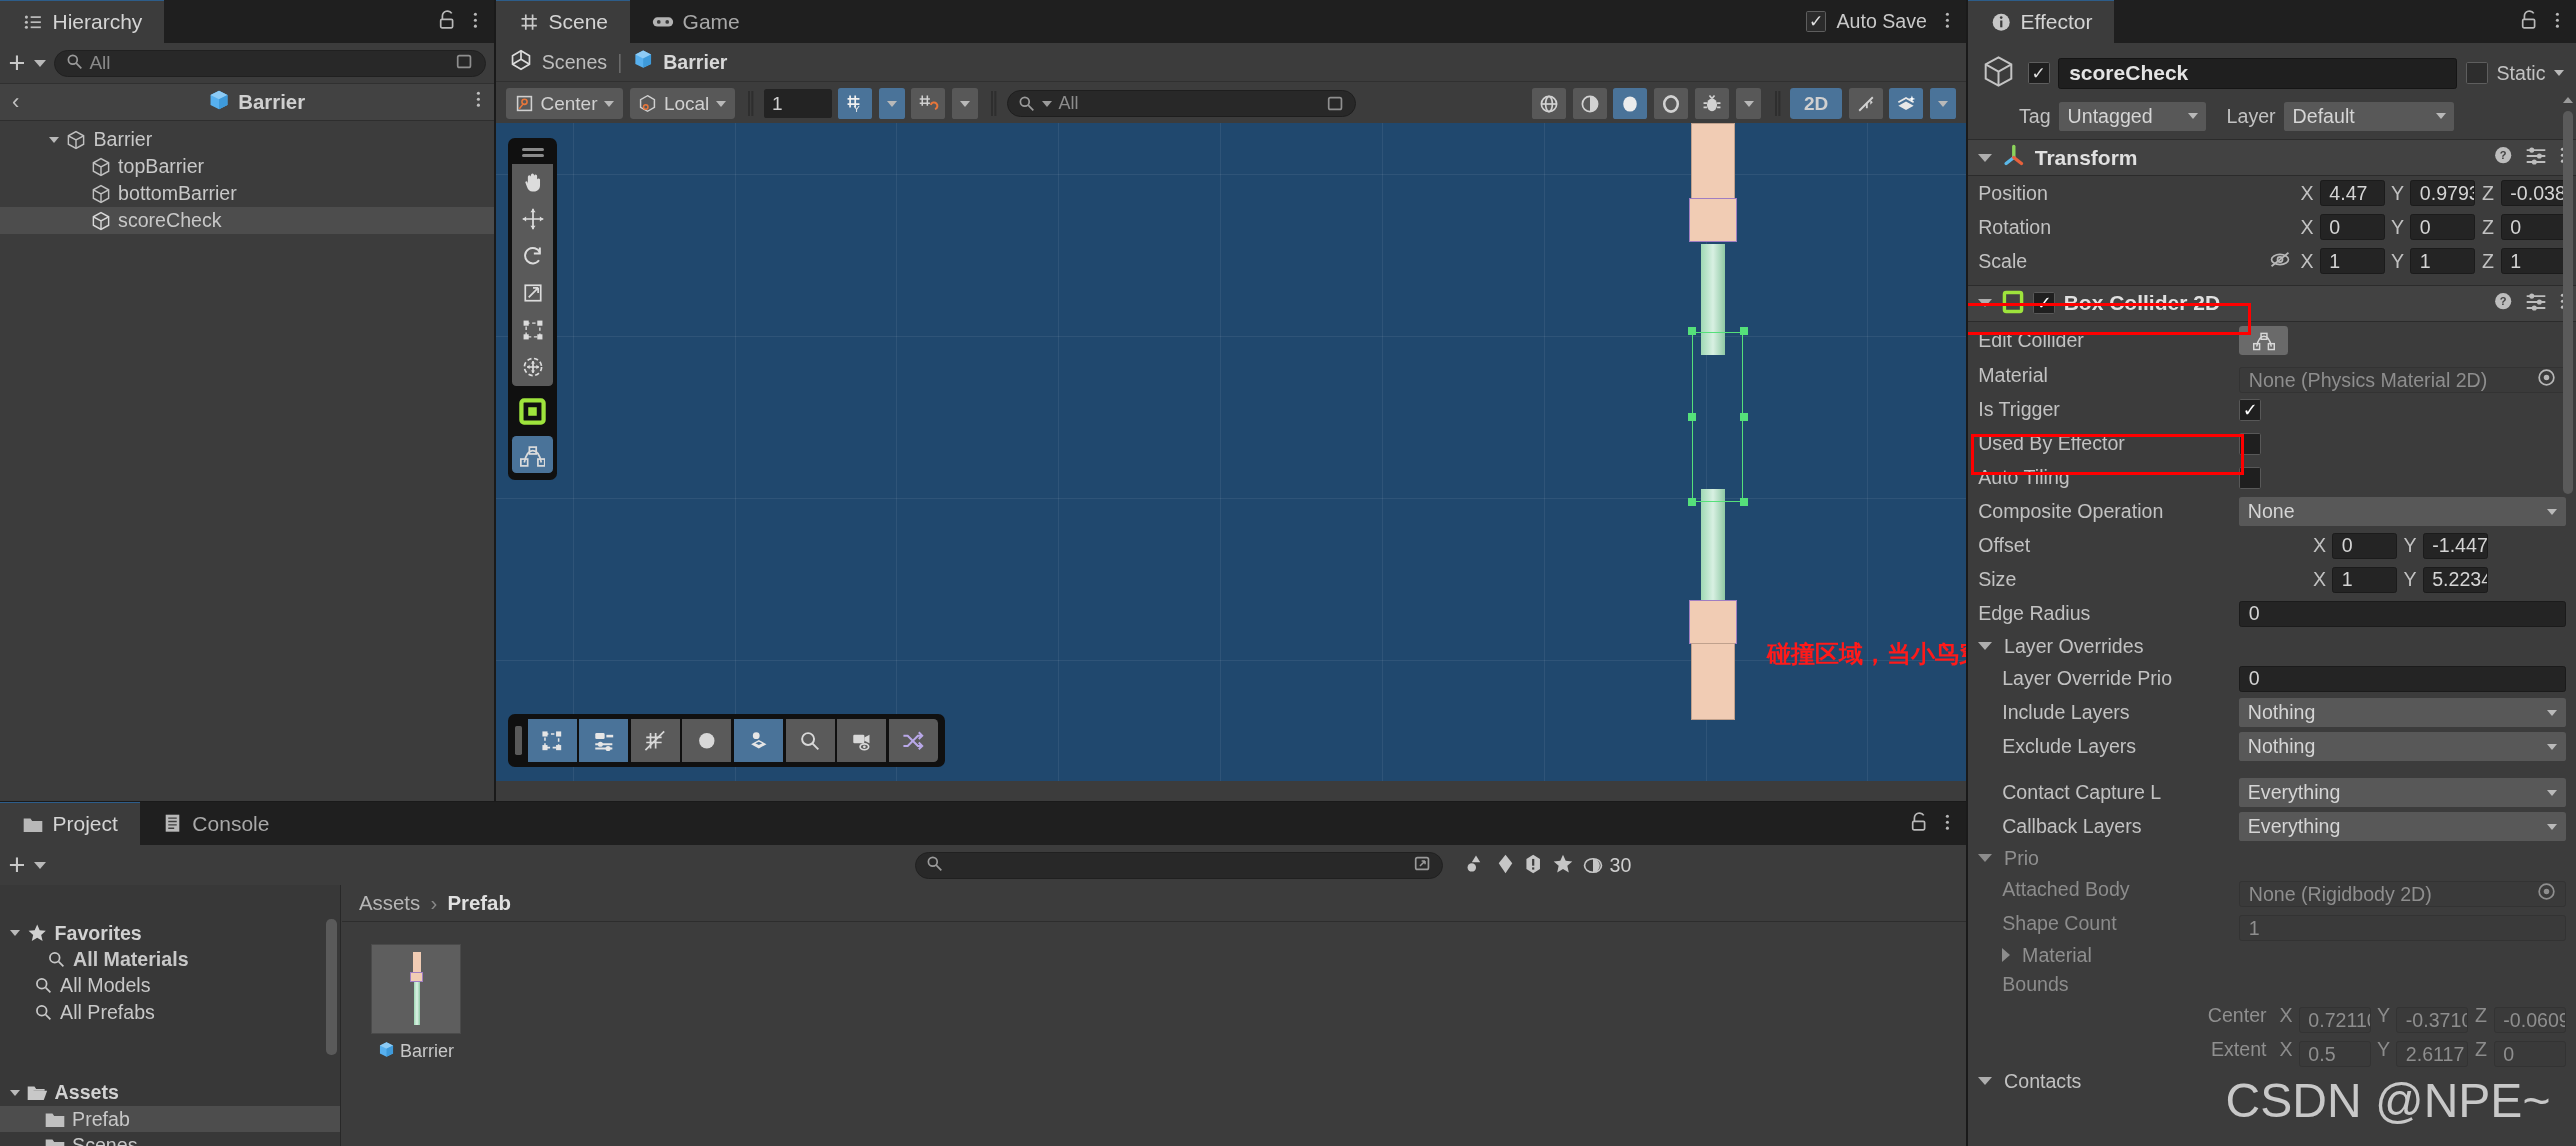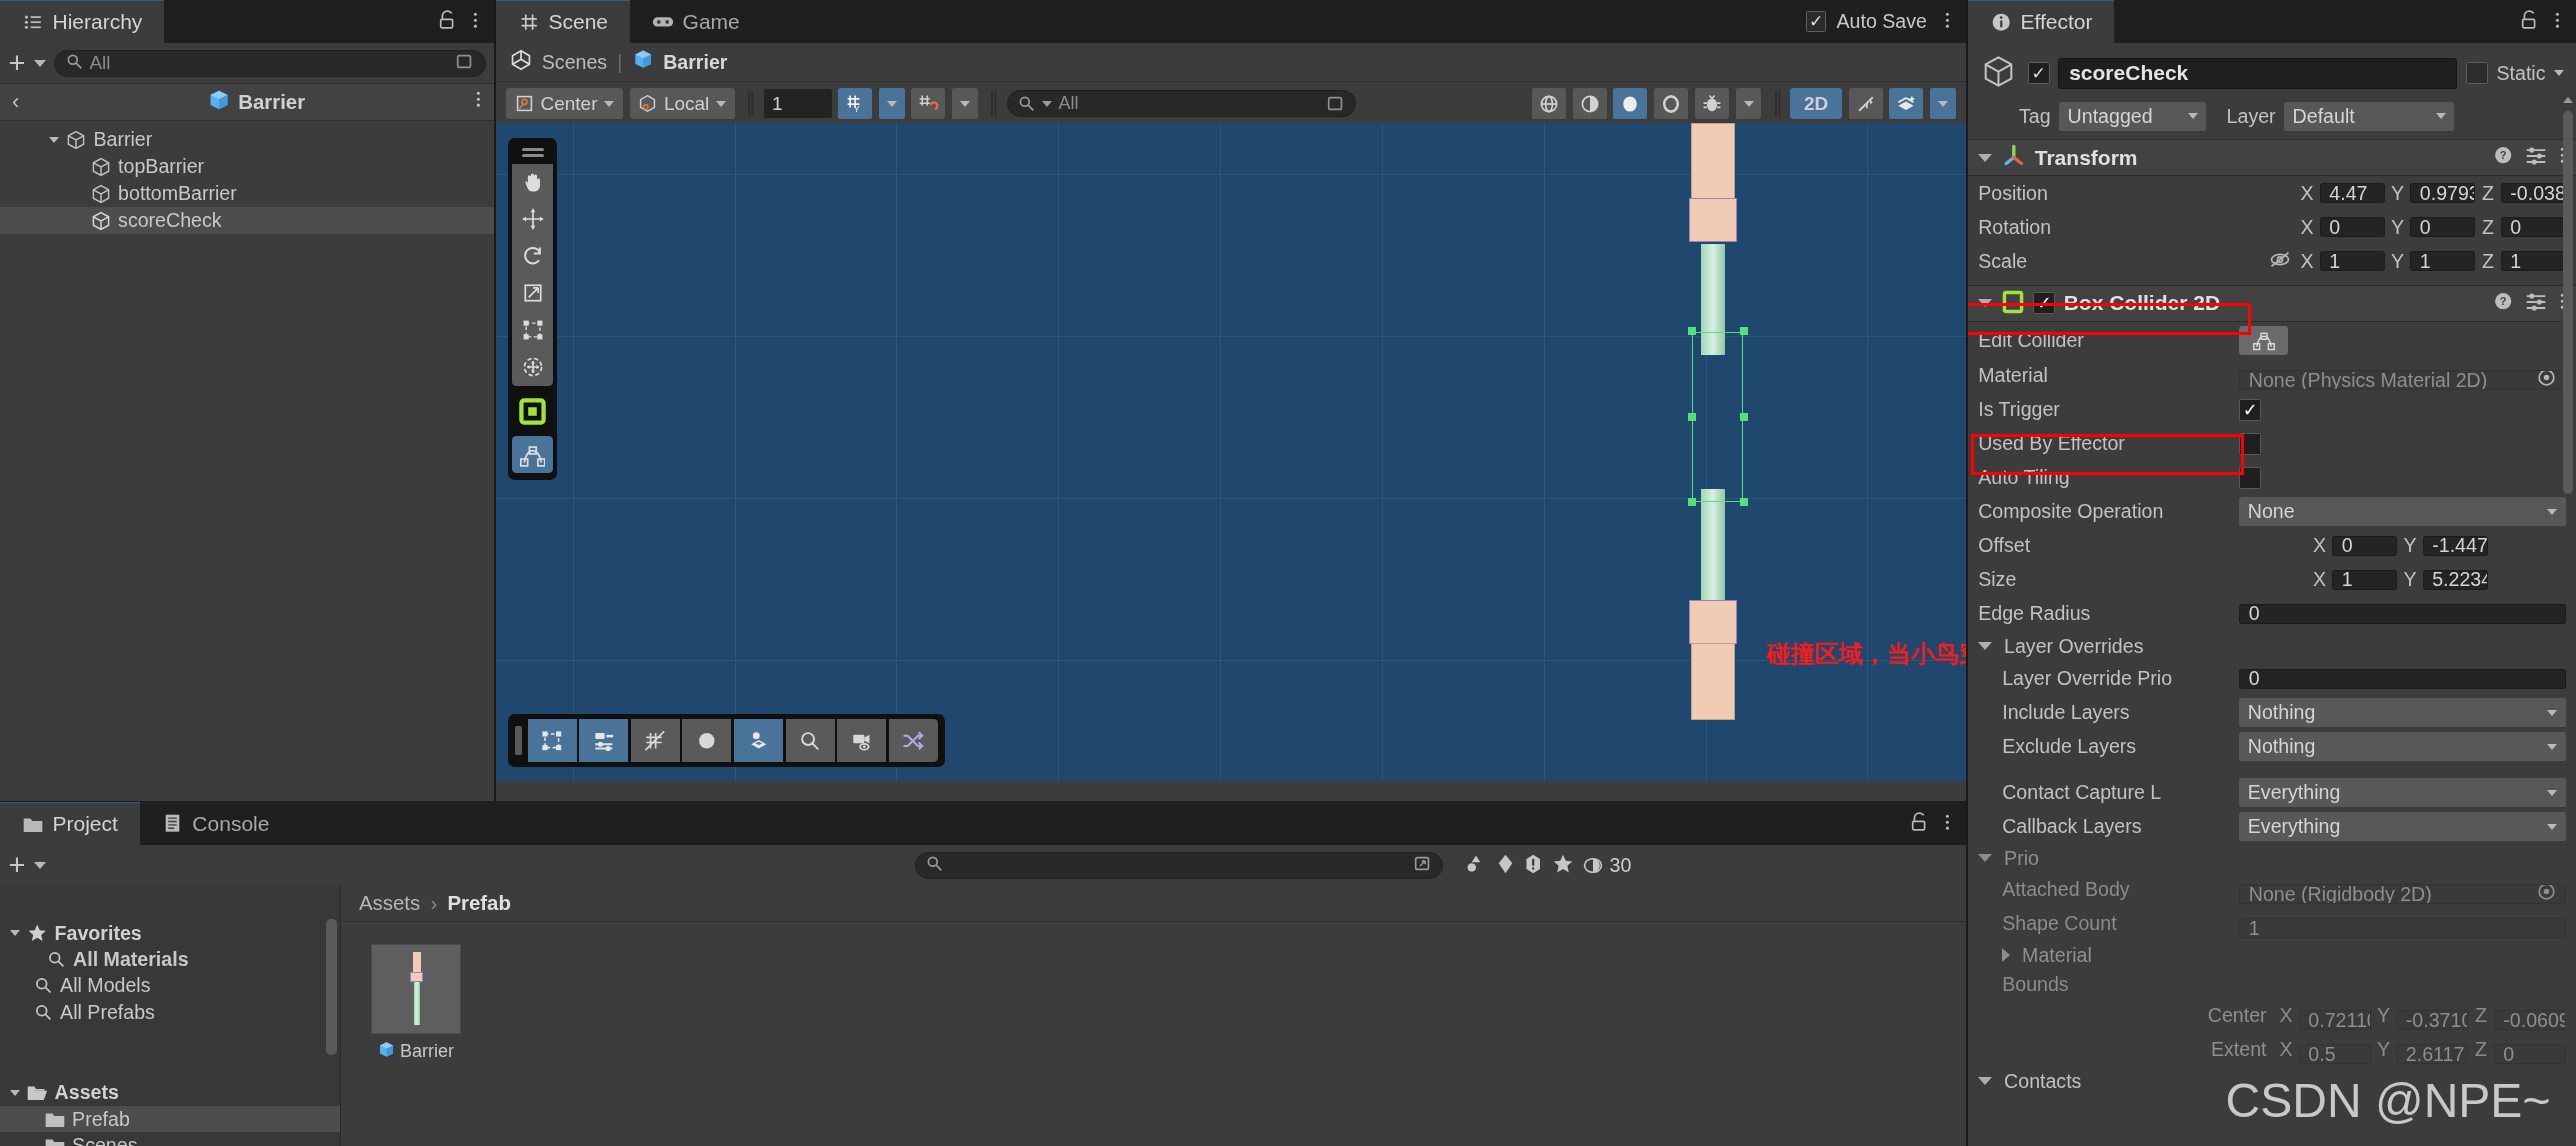--- a/index.html
+++ b/index.html
@@ -135,21 +135,21 @@
         justify-content:space-between; padding:0 8.5px; color:#d5d5d5; font-size:19.6px; }
   .comp-hdr { display:flex; align-items:center; gap:8.5px; height:37px; background:#424242;
               border-top:0.9px solid #2b2b2b; border-bottom:0.9px solid #2b2b2b; padding:0 10.2px; }
   .comp-title { font-size:21px; font-weight:bold; color:#e0e0e0; }
   .comp-actions { margin-left:auto; display:flex; align-items:center; gap:12px; color:#bdbdbd; font-size:19px;}
   .tri { width:0;height:0;border-left:7.7px solid transparent;border-right:7.7px solid transparent;border-top:8.5px solid #aeaeae; }
   .tri.r { border-top:7.7px solid transparent;border-bottom:7.7px solid transparent;border-left:8.5px solid #aeaeae;border-right:0; }
   .prow { display:flex; align-items:center; height:34px; padding:0 10.2px; gap:5.1px; }
   .pname { width:256px; color:#c2c2c2; font-size:19.6px; white-space:nowrap; overflow:hidden; }
   .pname.dim { color:#8c8c8c; }
-  .vf { height:20px; background:#242424; border:0.9px solid #1b1b1b; border-radius:2.6px;
+  .vf { height:26px; background:#242424; border:0.9px solid #1b1b1b; border-radius:2.6px;
        display:flex; align-items:center; padding:0 8.5px; color:#d4d4d4; font-size:19.6px; overflow:hidden; white-space:nowrap;}
   .vf.dim { background:#3a3a3a; border-color:#333; color:#8e8e8e;margin-top:9px; }
   .axl { color:#c2c2c2; font-size:19.6px; width:15.3px; text-align:center; }
   .axl.dim { color:#8c8c8c; }
   .cb2 { width:22px; height:22px; background:#1f1f1f; border:0.9px solid #585858; border-radius:1.7px;
          display:flex; align-items:center; justify-content:center; color:#ffffff; font-size:18px; }
   .redbox { position:absolute; border:3.4px solid #ff0000; pointer-events:none; }
   .scroll-v { position:absolute; right:1.7px; width:10.2px; background:#5a5a5a; border-radius:5.1px; }
   .wm { position:absolute; color:rgba(240,240,240,.78); font-size:48px; font-weight:500;
         font-family:"Liberation Sans",sans-serif; pointer-events:none; }

